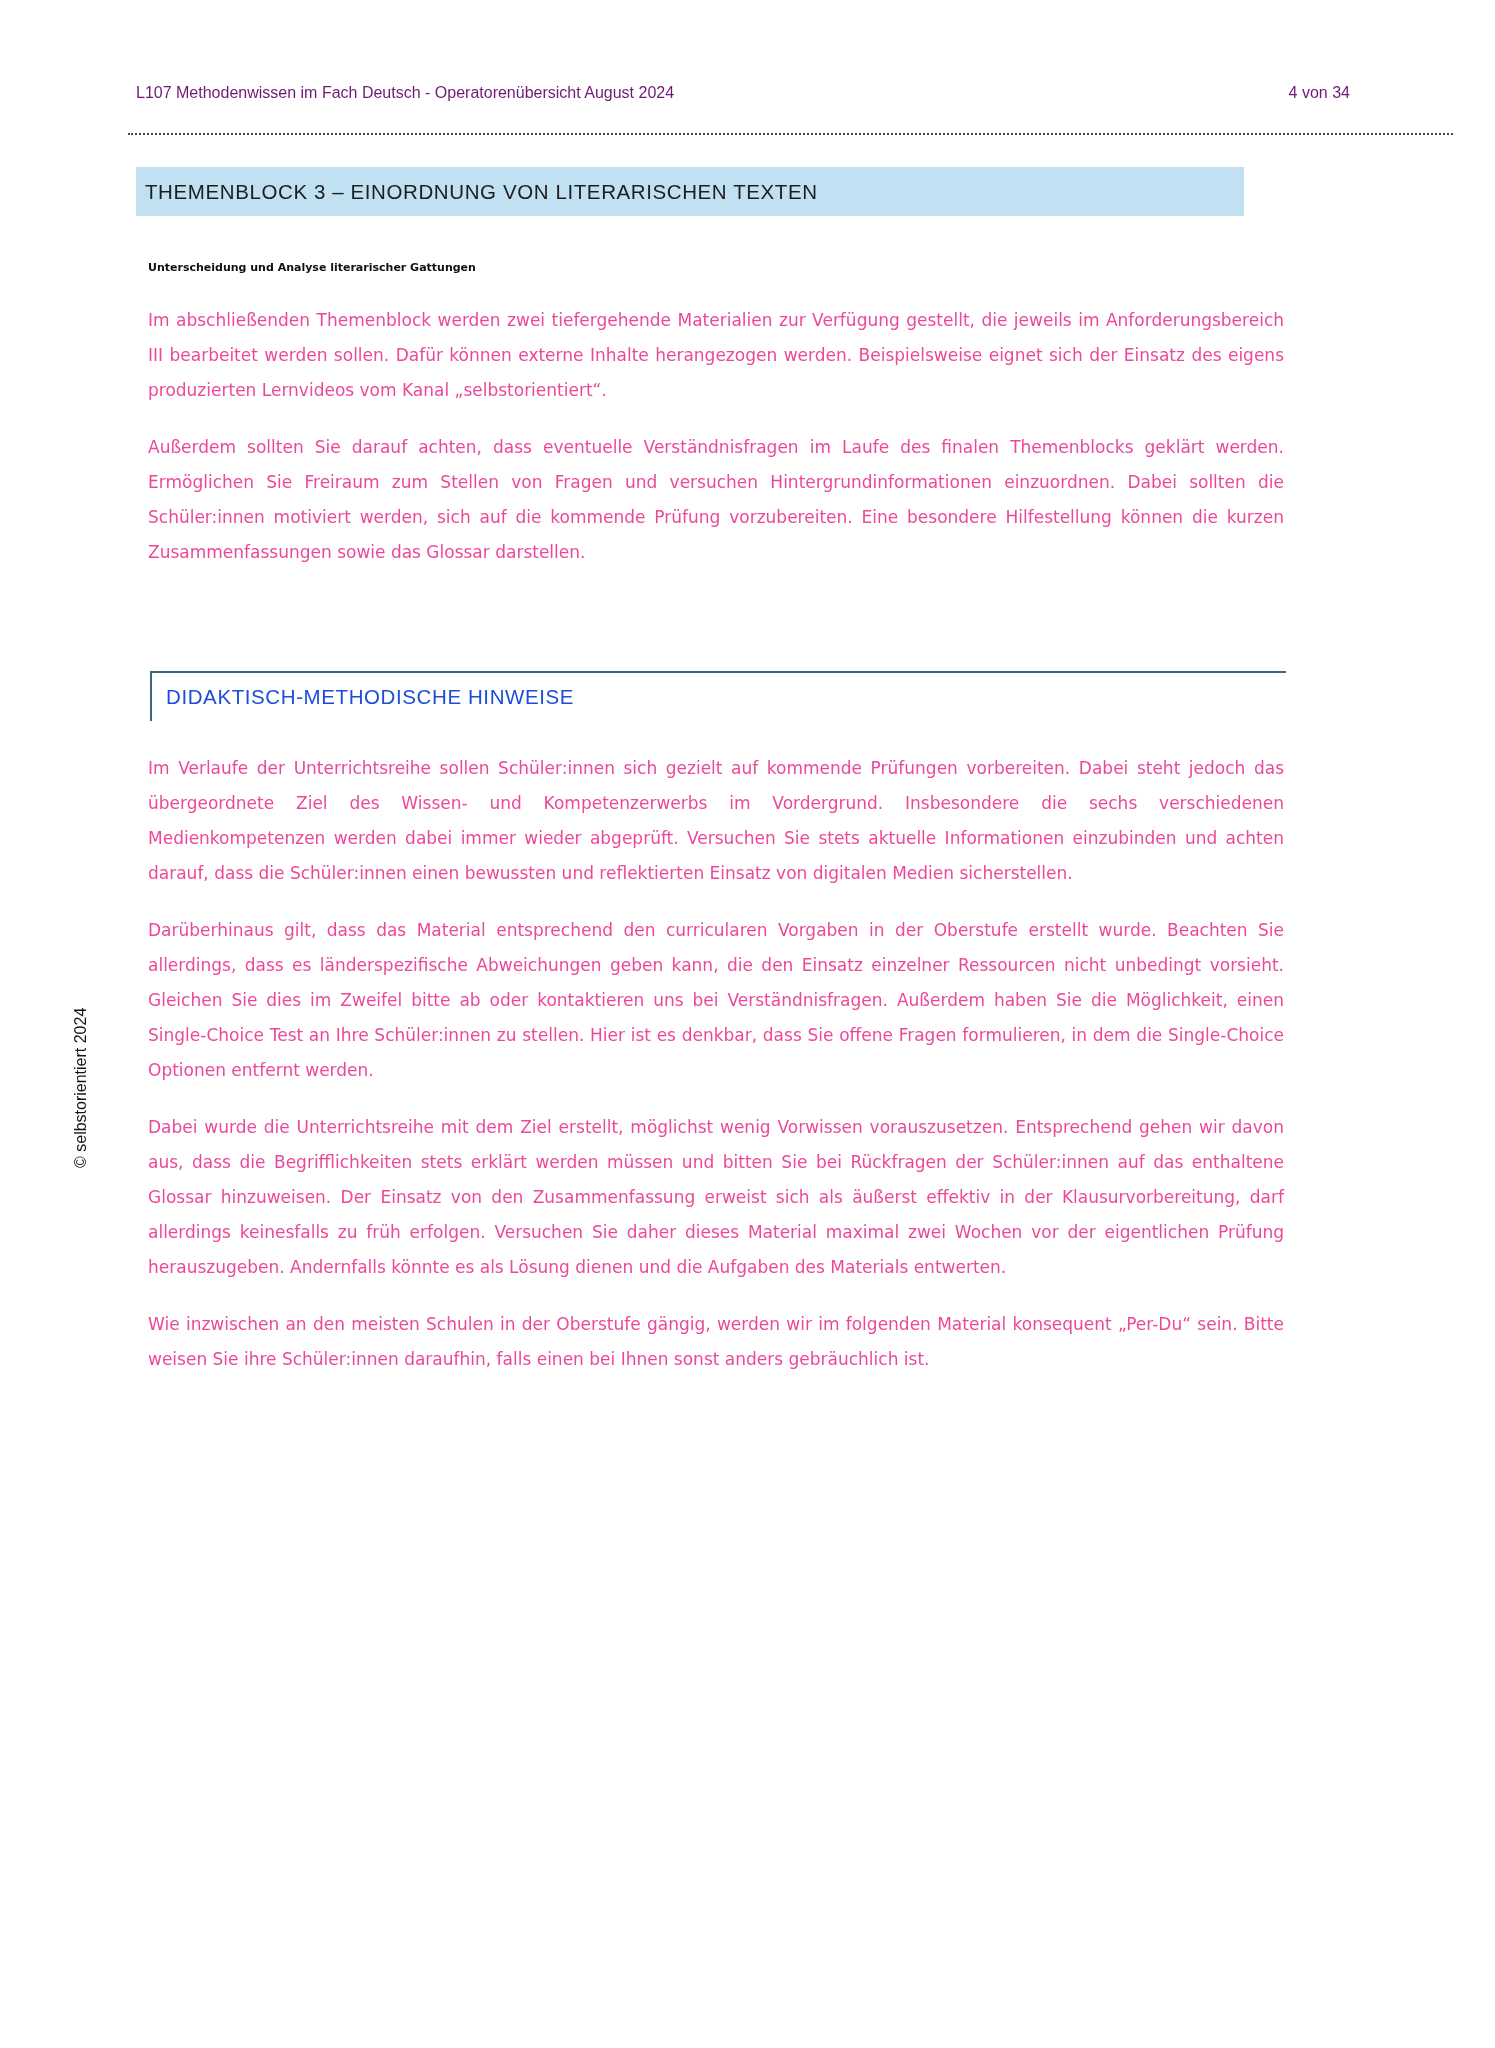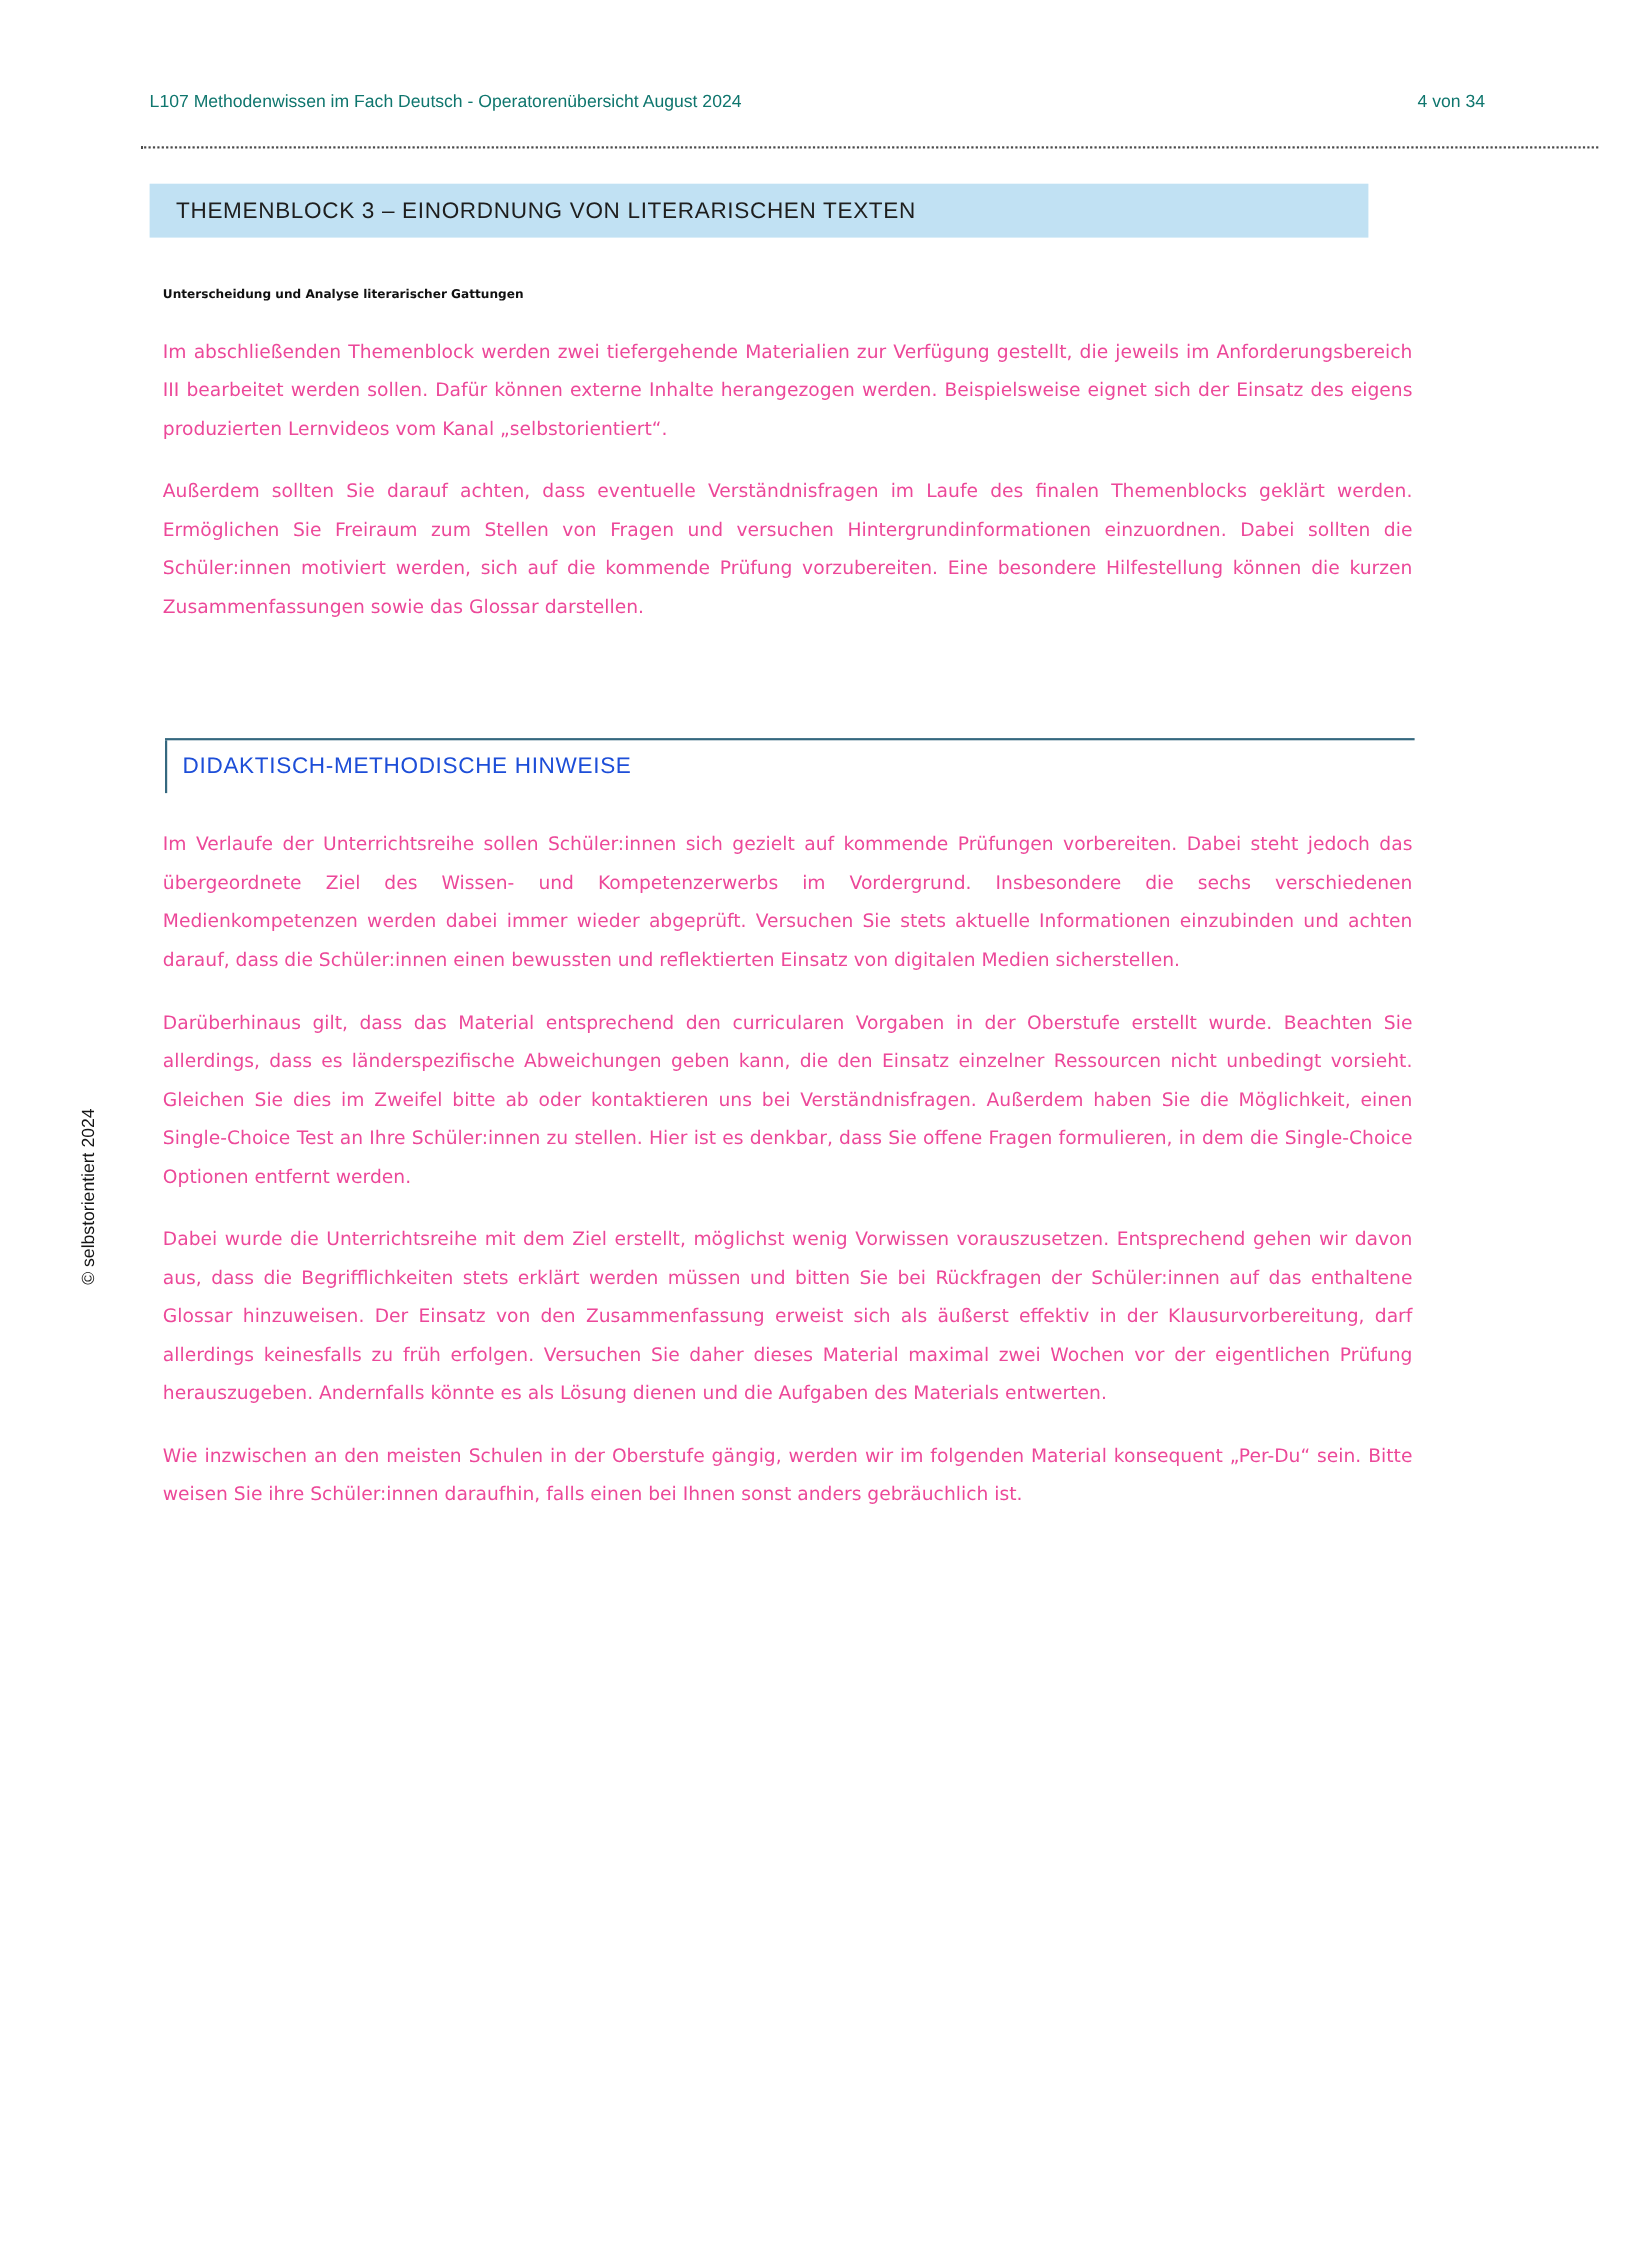--- a/index.html
+++ b/index.html
@@ -21,21 +21,21 @@
   .header-row {
     position: absolute;
     top: 84px;
     left: 136px;
     width: 1214px;
     display: flex;
     justify-content: space-between;
     align-items: baseline;
     font-family: "Liberation Sans", sans-serif;
     font-size: 16px;
-    color: #0f766e;
+    color: #701a75;
   }
   .header-rule {
     position: absolute;
     top: 133px;
     left: 128px;
     width: 1325px;
     border-top: 2px dotted #4a4a4a;
   }
 
   
@@ -57,21 +57,21 @@
     top: 167px;
     left: 136px;
     width: 1150px;
   }
 
   .block-title {
     box-sizing: border-box;
     width: 1108px;
     height: 49px;
     line-height: 49px;
-    padding-left: 24px;
+    padding-left: 9px;
     background: #c1e1f3;
     font-family: "Liberation Sans", sans-serif;
     font-size: 20.5px;
     letter-spacing: 0.6px;
     color: #1e1e1e;
     margin: 0 0 38px 0;
     white-space: nowrap;
     overflow: hidden;
   }
 

